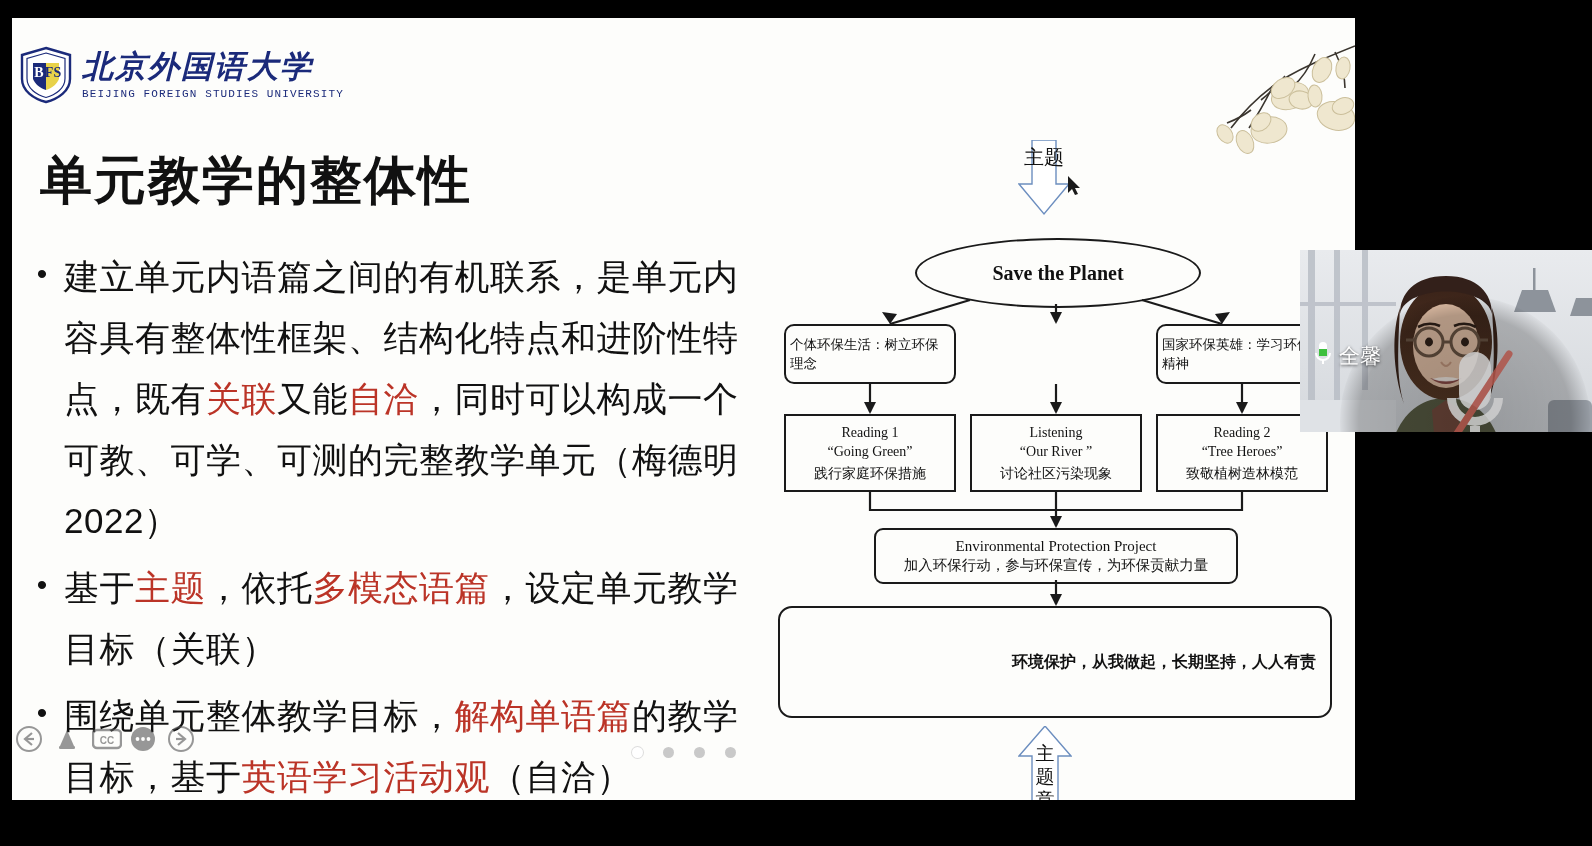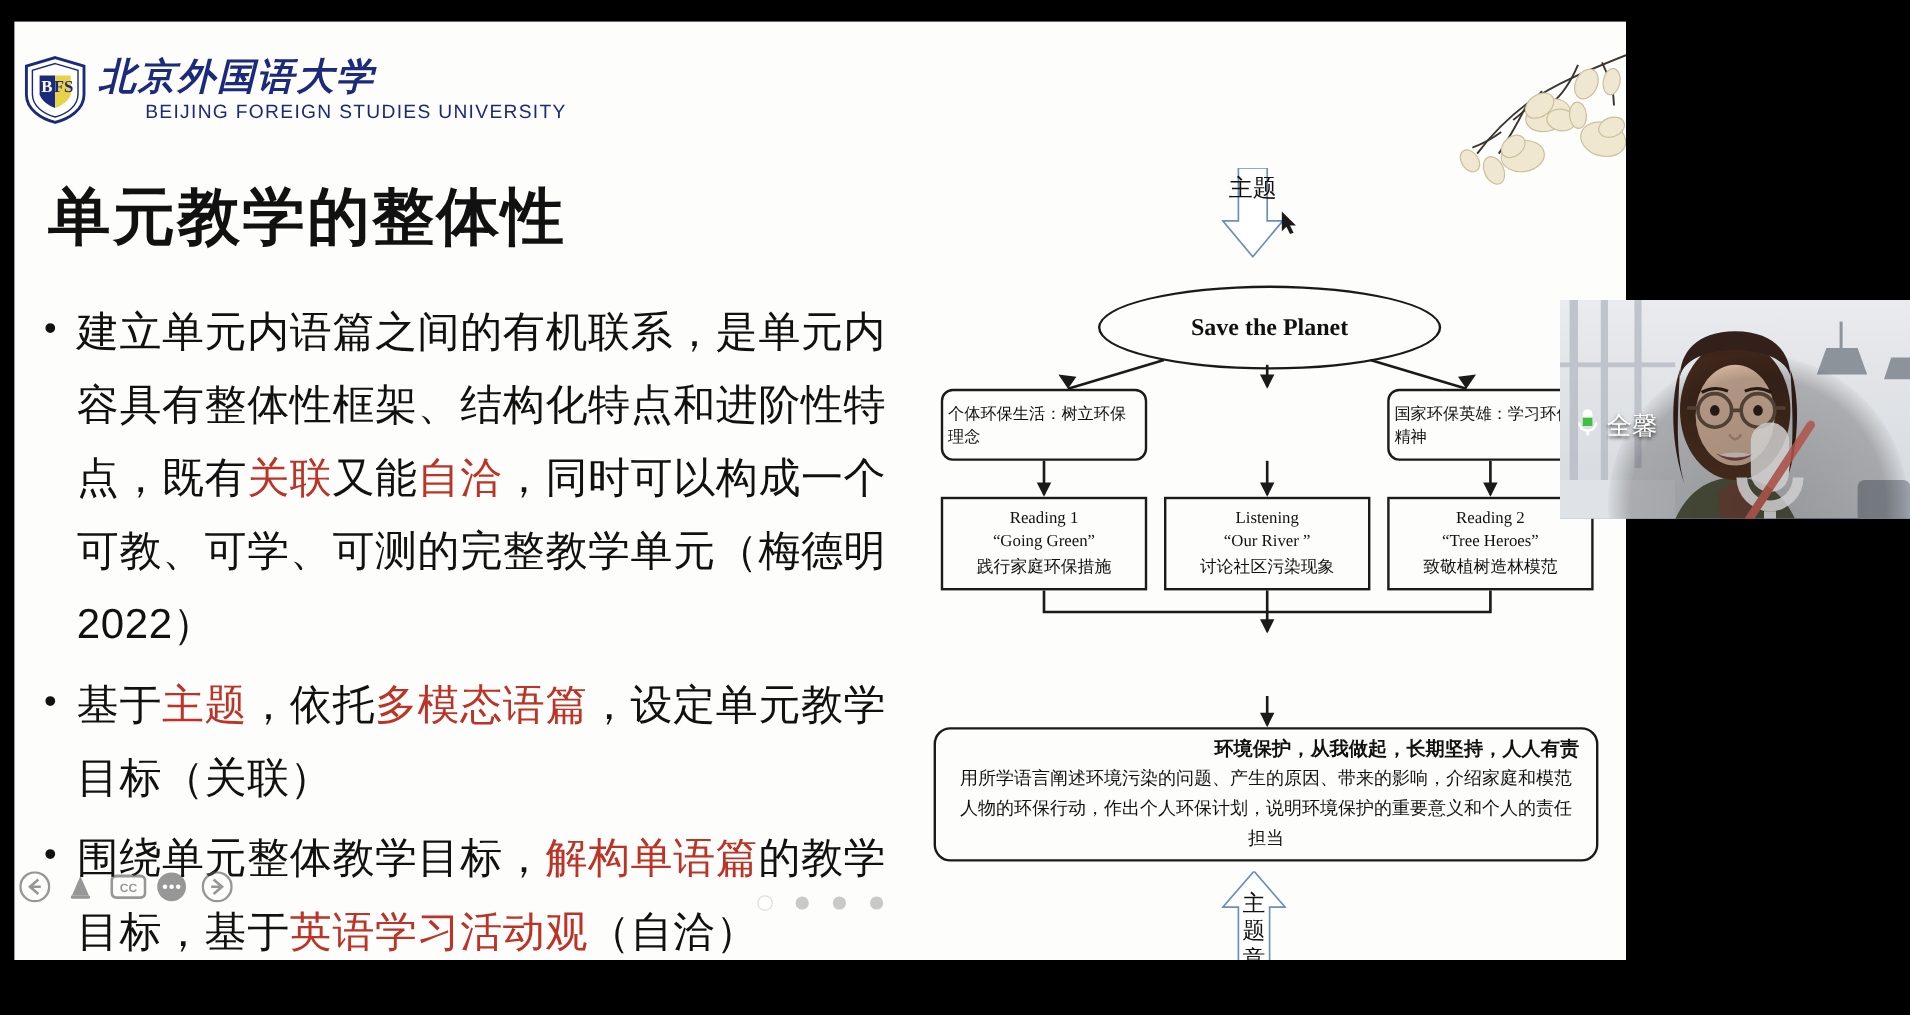--- a/index.html
+++ b/index.html
@@ -18,24 +18,23 @@
 
   
   .logo-wrap{position:absolute;left:8px;top:28px;display:flex;align-items:center;gap:10px;}
   .shield{width:52px;height:58px;position:relative;}
   .brand-cn{
     font-family:"Liberation Serif","DejaVu Serif",serif;
     font-size:31px;color:#1b2a7a;font-weight:700;font-style:italic;
     letter-spacing:2px;line-height:1;white-space:nowrap;
   }
   .brand-en{
-    font-family:Liberation Sans, sans-serif;
-    font-size:16px;color:#1b2a7a;letter-spacing:1.1px;white-space:nowrap;
+    font-family:Liberation Mono, monospace;
+    font-size:11px;color:#1b2a7a;letter-spacing:1.1px;white-space:nowrap;
     margin-top:6px;
-    margin-left:39px;
   }
 
   
   .decor{position:absolute;right:0px;top:6px;width:190px;height:150px;}
 
   
   .title{
     position:absolute;left:28px;top:128px;
     font-size:52px;font-weight:700;color:#111;letter-spacing:2px;
     font-family:"Liberation Sans","DejaVu Sans",sans-serif;
@@ -283,24 +282,27 @@
           <div class="en">“Our River ”</div>
           <div class="cn">讨论社区污染现象</div>
         </div>
         <div class="lbox" style="left:386px;">
           <div class="en">Reading 2</div>
           <div class="en">“Tree Heroes”</div>
           <div class="cn">致敬植树造林模范</div>
         </div>
       </div>
 
+      <div class="epp">
+        <div class="en">Environmental Protection Project</div>
+        <div class="cn">加入环保行动，参与环保宣传，为环保贡献力量</div>
+      </div>
 
       <div class="summary">
         <div class="hd">环境保护，从我做起，长期坚持，人人有责</div>
-        <div class="bd">用所学语言阐述环境污染的问题、产生的原因、带来的影响，介绍家庭和模范人物的环保行动，作出个人环保计划，说明环境保护的重要意义和个人的责任担当</div>
       </div>
 
       <div class="arrow-bot">
         <svg viewBox="0 0 54 92" width="54" height="92" style="position:absolute;left:0;top:0;">
           <polygon points="27,0 53,30 40,30 40,92 14,92 14,30 1,30" fill="#ffffff" stroke="#6c8ebf" stroke-width="1.4"></polygon>
         </svg>
         <div class="lbl"><span>主<br>题<br>意<br>义</span></div>
       </div>
 
     </div>

